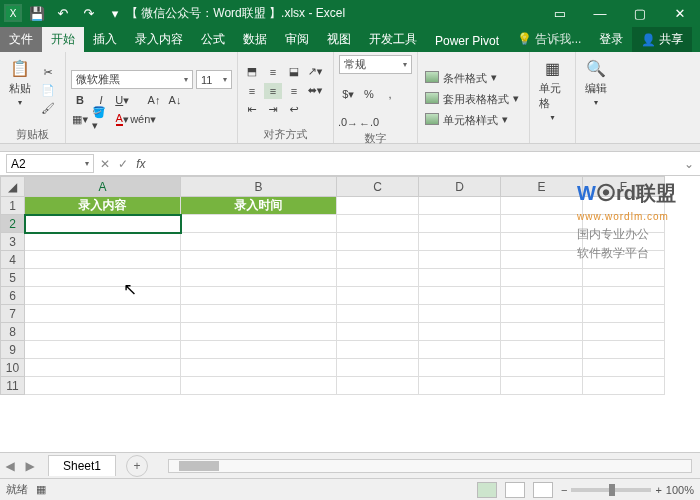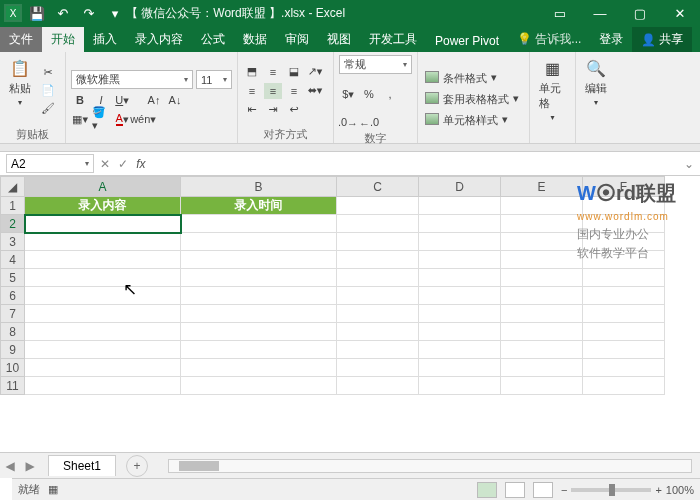--- a/index.html
+++ b/index.html
@@ -49,21 +49,21 @@
 .watermark { position: absolute; right: 24px; top: 1px; text-align: left; font-size: 12px; color: #888; line-height: 1.6; }
 .watermark .w1 { font-size: 20px; font-weight: bold; color: #555; }
 .watermark .w1 .b { color: #2a6fd6; }
 .watermark .w2 { font-size: 10px; color: #e09030; letter-spacing: 1px; }
 .sheetbar { height: 26px; border-top: 1px solid #ccc; background: #f0f0f0; display: flex; align-items: center; font-size: 12px; }
 .navbtn { width: 20px; text-align: center; color: #888; cursor: pointer; }
 .sheet-tab { background: #fff; border: 1px solid #ccc; border-bottom: none; padding: 3px 14px; margin-left: 8px; cursor: pointer; }
 .addsheet { width: 22px; height: 22px; border: 1px solid #ccc; border-radius: 50%; margin-left: 10px; display: flex; align-items: center; justify-content: center; cursor: pointer; color: #666; }
 .hscroll { flex: 1; margin: 0 8px 0 20px; height: 14px; border: 1px solid #ccc; background: #f8f8f8; position: relative; }
 .hscroll .thumb { position: absolute; left: 10px; top: 1px; width: 40px; height: 10px; background: #c0c0c0; }
-.status { height: 22px; background: #f0f0f0; border-top: 1px solid #ccc; display: flex; align-items: center; font-size: 11px; color: #555; padding: 0 6px; gap: 8px; margin-left: 12px; }
+.status { height: 22px; background: #f0f0f0; border-top: 1px solid #ccc; display: flex; align-items: center; font-size: 11px; color: #555; padding: 0 6px; gap: 8px; }
 .status .spacer { flex: 1; }
 .viewbtn { width: 20px; height: 16px; border: 1px solid #bbb; background: #fff; cursor: pointer; }
 .viewbtn.active { background: #cde5cd; }
 .zoom { display: flex; align-items: center; gap: 4px; }
 .zoom .track { width: 80px; height: 4px; background: #ccc; position: relative; }
 .zoom .knob { position: absolute; left: 38px; top: -4px; width: 6px; height: 12px; background: #888; }
 svg { display: block; }
 </style>
 </head>
 <body>

